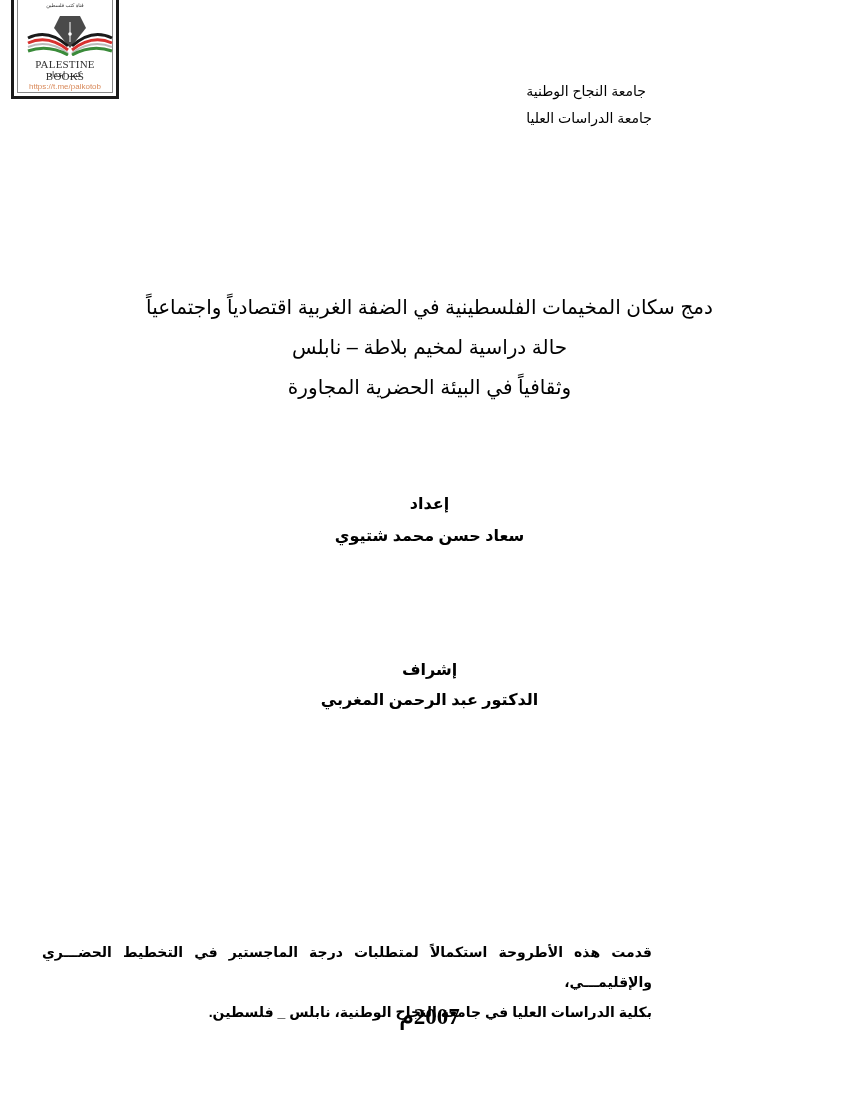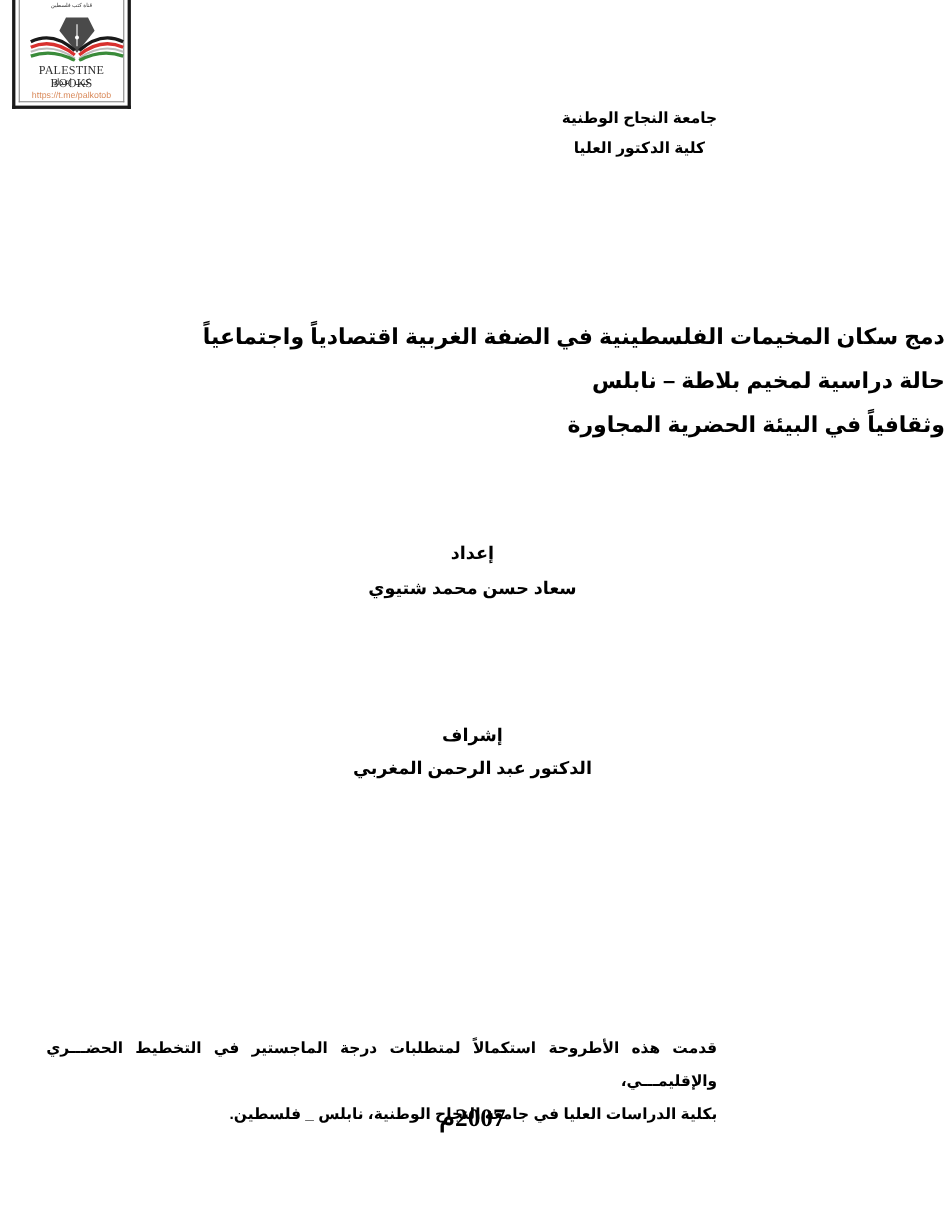--- a/index.html
+++ b/index.html
@@ -85,32 +85,32 @@
   }
 
   .rtl {
     direction: rtl;
     unicode-bidi: embed;
   }
   .univ {
     position: absolute;
     right: 128px;
     top: 78px;
-    text-align: center;
-    font-weight: bold;
+    text-align: left;
+    font-weight: normal;
     font-size: 14px;
     line-height: 27px;
-    margin-top: 16px;
   }
   .title-block {
     position: absolute;
     left: 0;
     width: 859px;
     top: 287px;
-    font-weight: bold;
+    text-align: center;
+    font-weight: normal;
     font-size: 20px;
     line-height: 40px;
   }
   .title-line { display: block; }
   .section {
     position: absolute;
     left: 0;
     width: 859px;
     text-align: center;
     font-weight: bold;
@@ -167,21 +167,21 @@
         <path d="M88 43 Q68 36 48 47" stroke="#3a8b3a" stroke-width="3" fill="none"></path>
       </svg>
       <div class="logo-title">PALESTINE BOOKS</div>
       <div class="logo-ar">كتب إعداد</div>
       <div class="logo-url">https://t.me/palkotob</div>
     </div>
   </div>
 
   <div class="univ rtl">
     <div>جامعة النجاح الوطنية</div>
-    <div>كلية الدكتور العليا</div>
+    <div>جامعة الدراسات العليا</div>
   </div>
 
   <div class="title-block rtl">
     <span class="title-line">دمج سكان المخيمات الفلسطينية في الضفة الغربية اقتصادياً واجتماعياً</span>
     <span class="title-line">حالة دراسية لمخيم بلاطة – نابلس</span>
     <span class="title-line">وثقافياً في البيئة الحضرية المجاورة</span>
   </div>
 
   <div class="section prep rtl">
     <div>إعداد</div>

